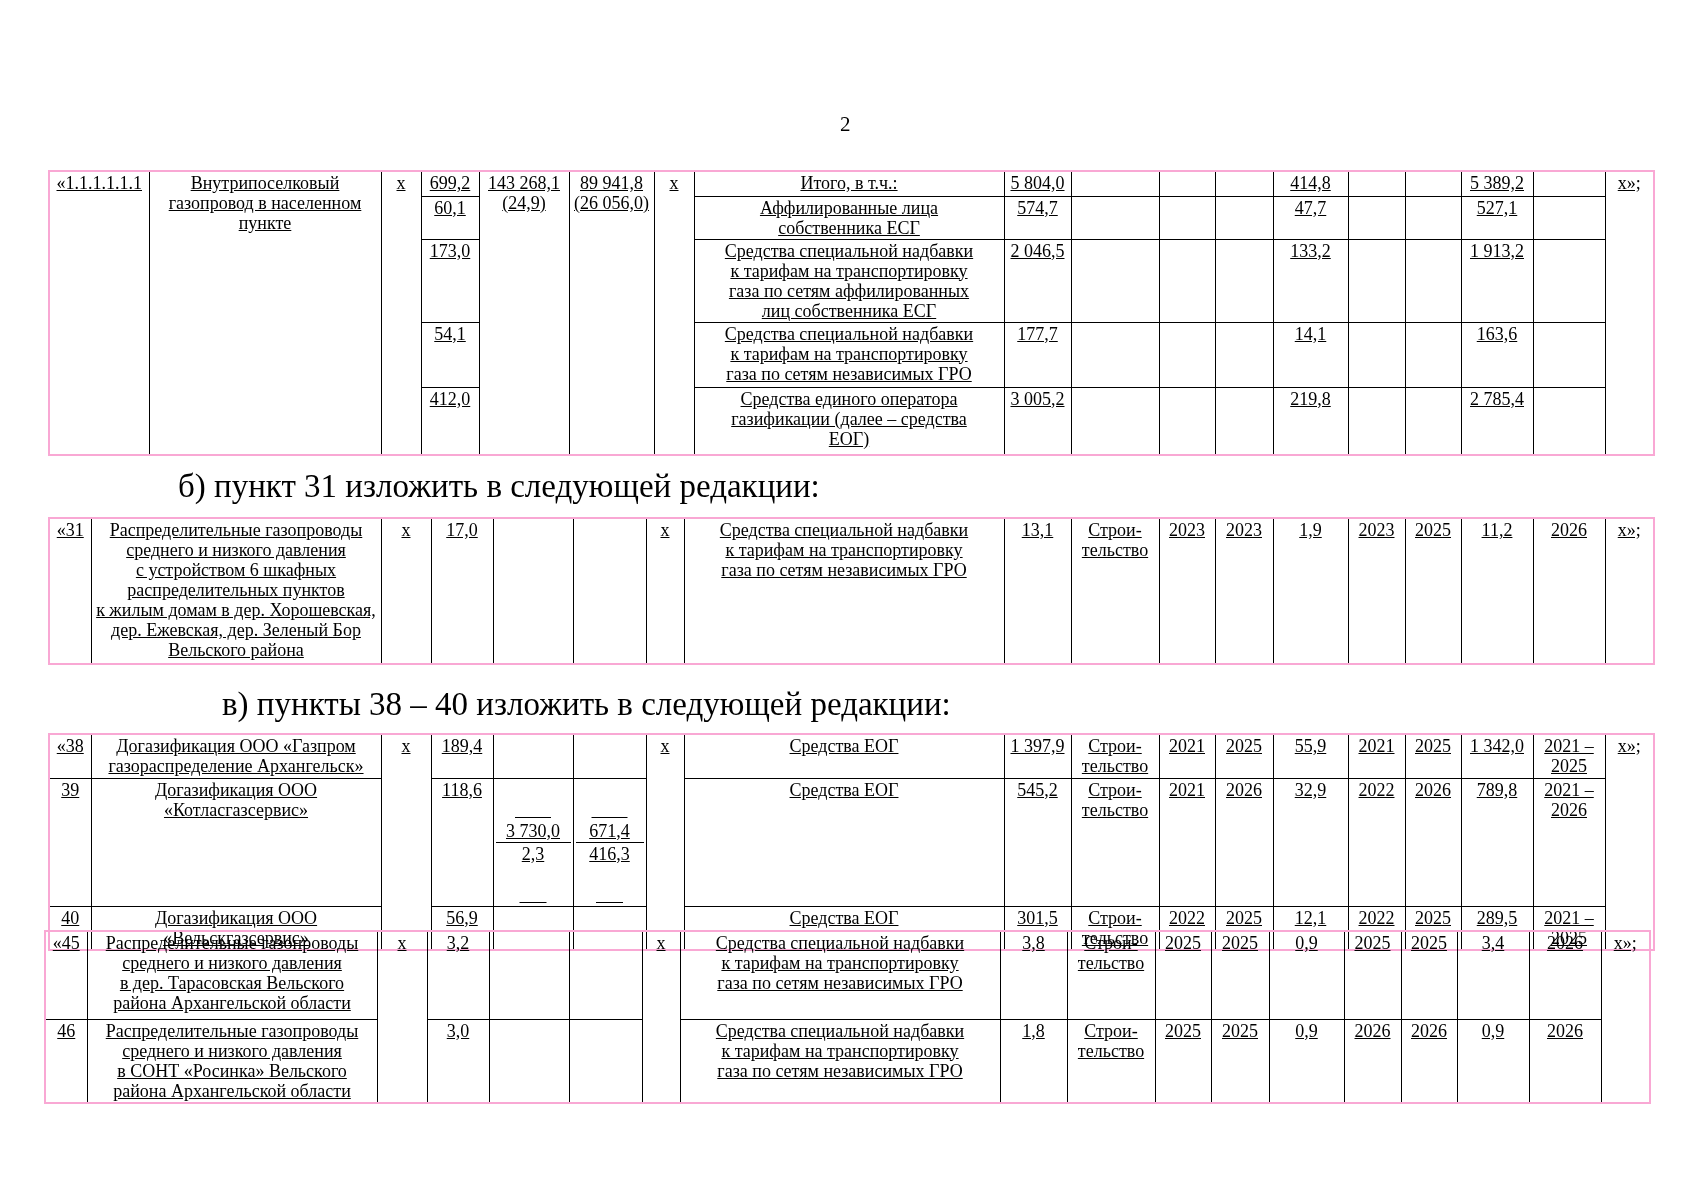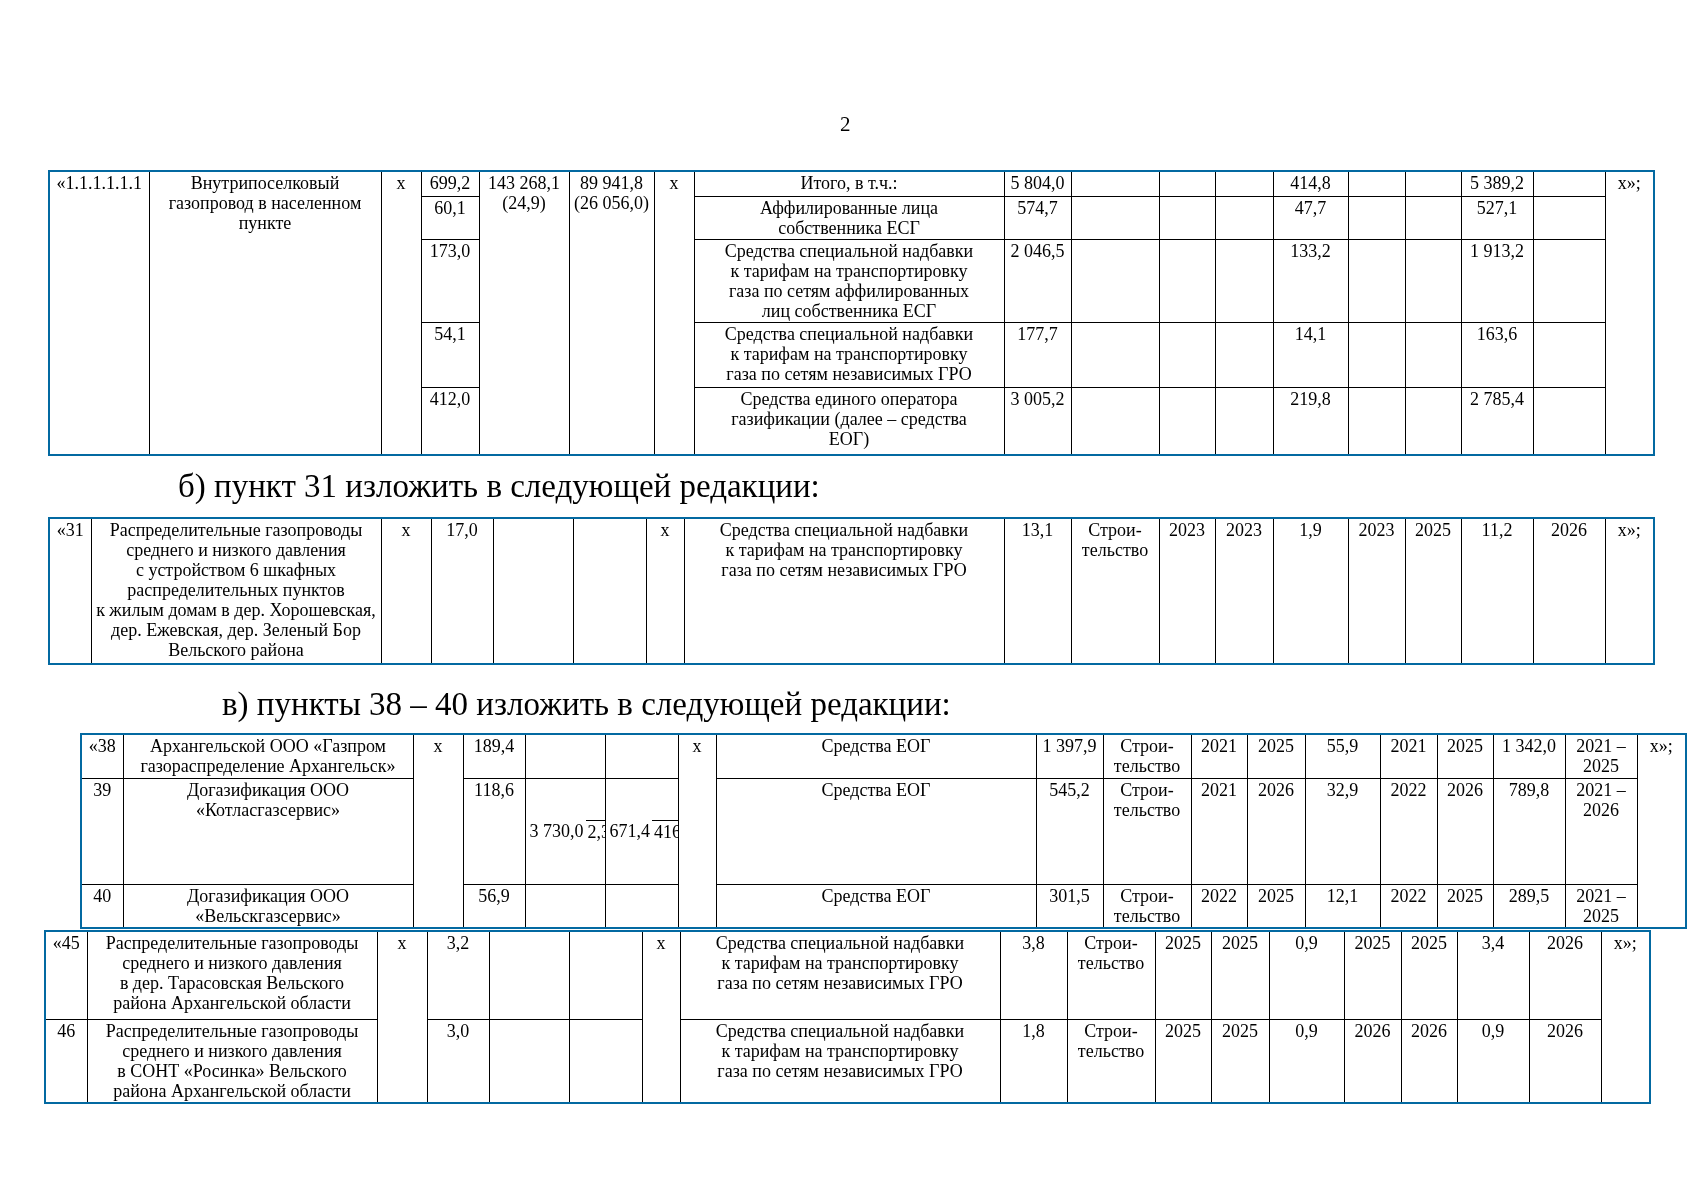--- a/index.html
+++ b/index.html
@@ -1,27 +1,27 @@
 <!DOCTYPE html>
 <html><head>
 <meta charset="utf-8">
 <style>
   html,body{margin:0;padding:0;background:#ffffff;}
   #page{position:relative;width:1697px;height:1200px;background:#fff;
         font-family:"Liberation Serif", serif;color:#000;overflow:hidden;}
   .pagenum{position:absolute;font-size:21px;}
   .heading{position:absolute;font-size:33px;white-space:pre;}
   table.doc{position:absolute;border-collapse:collapse;table-layout:fixed;
-            width:1605px;border:2px solid #0369a1;}
+            width:1605px;border:2px solid #f9a8d4;text-decoration:underline;}
   table.doc td{border:1px solid #000;vertical-align:top;text-align:center;
                padding:1px 2px;font-size:18px;line-height:20px;white-space:pre;
                overflow:hidden;}
   td.l{text-align:left;padding-left:5px;}
   td.p0{padding:0;}
-  .split{display:flex;flex-direction:row;height:100%;}
+  .split{display:flex;flex-direction:column;height:100%;}
   .split>div{flex:1;padding:1px 2px;}
   .split>div.sb{border-top:1px solid #000;}
 </style>
 </head>
 <body>
 
 <div id="page">
 
   <div class="pagenum" style="left:840px;top:112px;">2</div>
 
@@ -185,21 +185,21 @@
       <td>2025</td>
       <td>11,2</td>
       <td>2026</td>
       <td>х»;</td>
     </tr>
   </tbody>
     </table>
 
   <div class="heading" style="left:222px;top:686px;">в) пункты 38 – 40 изложить в следующей редакции:</div>
 
-  <table class="doc" style="left:48px;top:733px;margin-left:32px;">
+  <table class="doc" style="left:48px;top:733px;">
     <colgroup>
       <col style="width:42px">
         <col style="width:290px">
         <col style="width:50px">
         <col style="width:62px">
       <col style="width:80px">
         <col style="width:73px">
         <col style="width:38px">
         <col style="width:320px">
       <col style="width:67px">
@@ -209,21 +209,21 @@
       <col style="width:75px">
         <col style="width:57px">
         <col style="width:56px">
         <col style="width:72px">
       <col style="width:72px">
         <col style="width:49px">
     </colgroup>
     <tbody>
         <tr style="height:44px">
       <td>«38</td>
-      <td class="l">Архангельской ООО «Газпром
+      <td class="l">Догазификация ООО «Газпром
 газораспределение Архангельск»</td>
       <td rowspan="3">х</td>
       <td>189,4</td>
       <td></td>
       <td></td>
       <td rowspan="3">х</td>
       <td class="l">Средства ЕОГ</td>
       <td>1 397,9</td>
       <td class="l">Строи-
 тельство</td>

